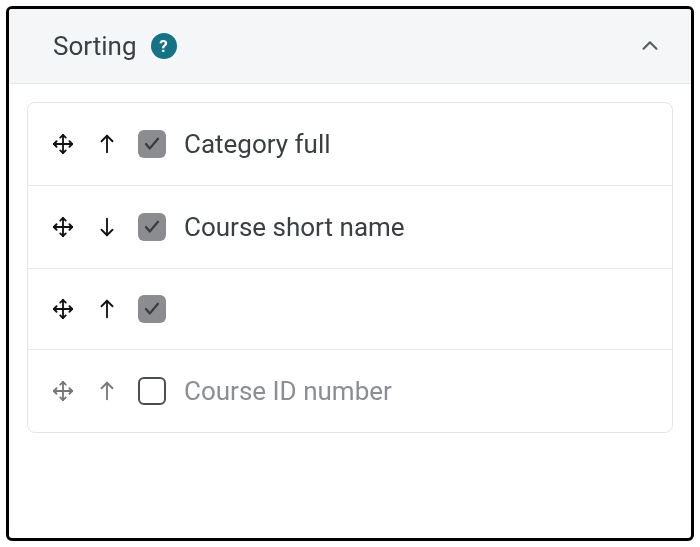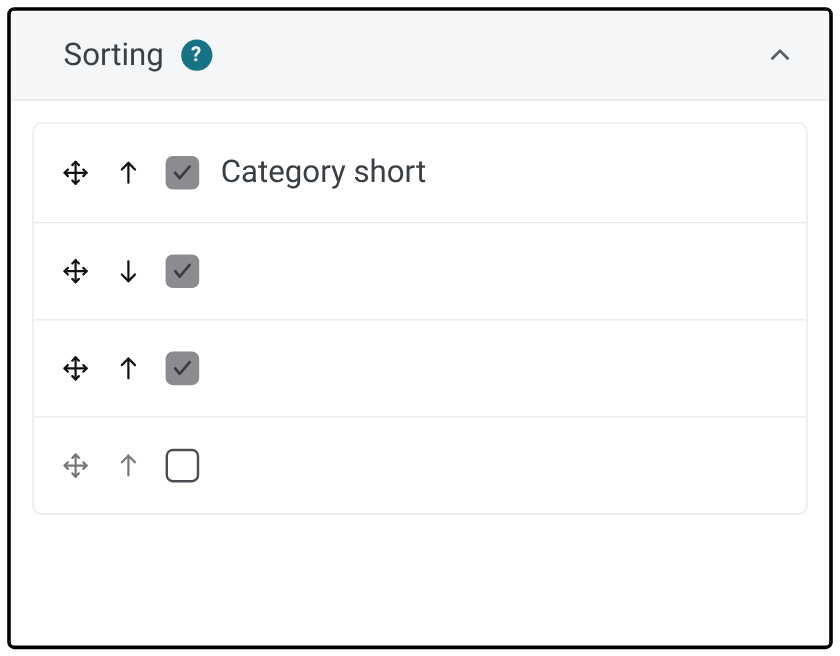--- a/index.html
+++ b/index.html
@@ -163,21 +163,21 @@
           <svg viewBox="0 0 24 24">
               <line x1="12" y1="21" x2="12" y2="3"></line>
               <polyline points="6 9 12 3 18 9"></polyline>
             </svg>
         </span>
         <span class="checkbox checked">
           <svg viewBox="0 0 24 24">
               <polyline points="4 12 9 18 20 5"></polyline>
             </svg>
         </span>
-        <span class="item-label">Category short</span>
+        <span class="item-label">Category full</span>
       </div>
 
       <div class="sort-item">
         <span class="icon-slot">
           <svg viewBox="0 0 24 24">
               <polyline points="9 5 12 2 15 5"></polyline>
               <polyline points="9 19 12 22 15 19"></polyline>
               <line x1="12" y1="2" x2="12" y2="22"></line>
               <polyline points="5 9 2 12 5 15"></polyline>
               <polyline points="19 9 22 12 19 15"></polyline>
@@ -188,20 +188,21 @@
           <svg viewBox="0 0 24 24">
               <line x1="12" y1="3" x2="12" y2="21"></line>
               <polyline points="6 15 12 21 18 15"></polyline>
             </svg>
         </span>
         <span class="checkbox checked">
           <svg viewBox="0 0 24 24">
               <polyline points="4 12 9 18 20 5"></polyline>
             </svg>
         </span>
+        <span class="item-label">Course short name</span>
       </div>
 
       <div class="sort-item">
         <span class="icon-slot">
           <svg viewBox="0 0 24 24">
               <polyline points="9 5 12 2 15 5"></polyline>
               <polyline points="9 19 12 22 15 19"></polyline>
               <line x1="12" y1="2" x2="12" y2="22"></line>
               <polyline points="5 9 2 12 5 15"></polyline>
               <polyline points="19 9 22 12 19 15"></polyline>
@@ -232,17 +233,18 @@
               <line x1="2" y1="12" x2="22" y2="12"></line>
             </svg>
         </span>
         <span class="icon-slot disabled">
           <svg viewBox="0 0 24 24">
               <line x1="12" y1="21" x2="12" y2="3"></line>
               <polyline points="6 9 12 3 18 9"></polyline>
             </svg>
         </span>
         <span class="checkbox unchecked"></span>
+        <span class="item-label disabled">Course ID number</span>
       </div>
 
     </div>
   </div>
 </div>
 
 </body></html>

